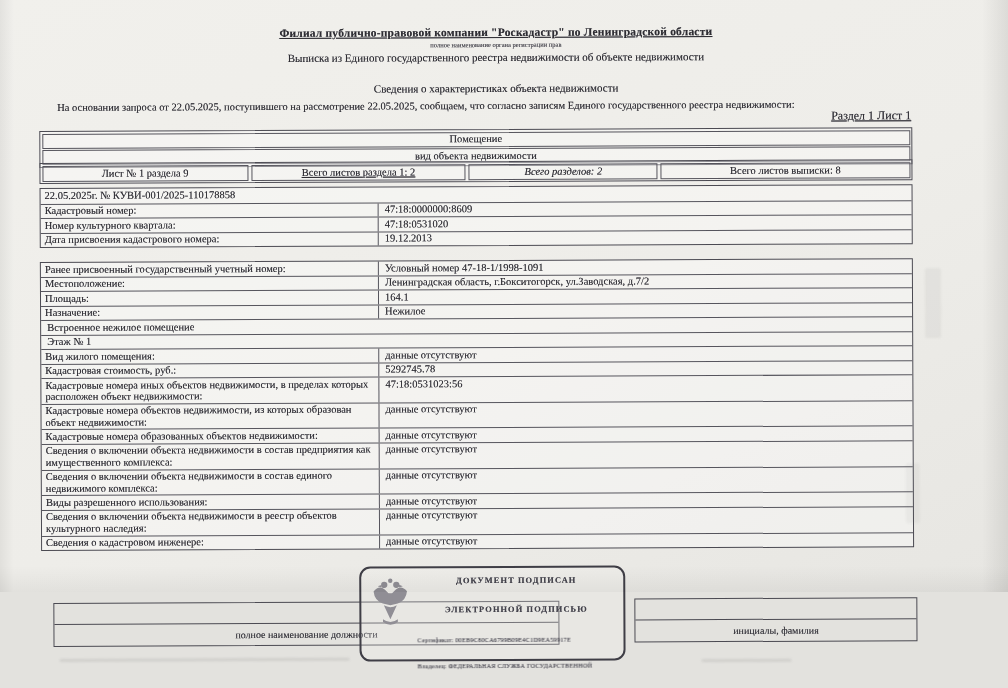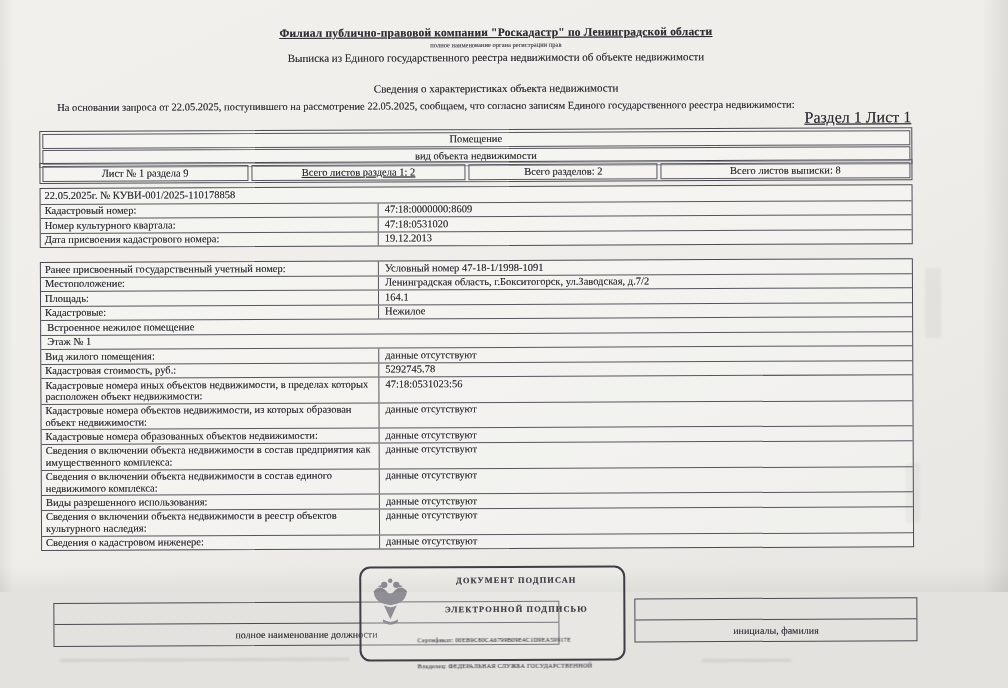--- a/index.html
+++ b/index.html
@@ -15,30 +15,30 @@
   .edge-l{position:absolute;left:0;top:0;width:14px;height:100%;
           background:linear-gradient(to right,rgba(0,0,0,.06),rgba(0,0,0,0));}
   .smudge{position:absolute;background:rgba(110,110,115,.16);filter:blur(1.2px);border-radius:2px;}
 
   .ctr{position:absolute;left:0;right:14px;text-align:center;}
   .org{top:26px;font-size:11.5px;font-weight:600;text-decoration:underline;letter-spacing:.2px;}
   .orgsub{top:41px;font-size:6.5px;color:#4a4950;}
   .doctitle{top:51px;font-size:11px;}
   .secttitle{top:82px;font-size:11px;}
   .basis{position:absolute;left:58px;top:100px;width:908px;font-size:10.5px;}
-  .sectpage{position:absolute;right:96px;top:110px;font-size:16px;text-decoration:underline;}
+  .sectpage{position:absolute;right:96px;top:110px;font-size:12px;text-decoration:underline;}
 
   .tbl{position:absolute;left:40px;width:873px;border:1.6px solid #4b4a52;box-sizing:border-box;
        background:rgba(255,255,255,.35);}
   .boxrow{border:1px solid #55545c;margin:1.5px;text-align:center;font-size:10.5px;
           line-height:1.15;padding:.5px 2px;}
   .cellrow{display:flex;margin:1.5px;gap:3px;}
   .cellrow .c{border:1px solid #55545c;text-align:center;font-size:10.5px;line-height:1.15;
               padding:1px 2px;box-sizing:border-box;}
-  .c1{width:24%;} .c2{width:25%;text-decoration:underline;} .c3{width:22%;} .c4{width:29%;}
+  .c1{width:24%;} .c2{width:25%;text-decoration:underline;} .c3{width:22%;font-style:italic;} .c4{width:29%;}
 
   .r{display:flex;min-height:13.5px;border-top:1px solid #56555d;}
   .r:first-child{border-top:none;}
   .full{display:block;font-size:10.5px;line-height:1.13;padding:.5px 4px;border-top:none;}
   .lbl{width:338px;border-right:1px solid #56555d;font-size:10.5px;line-height:1.13;
        padding:.5px 4px;box-sizing:border-box;}
   .val{flex:1;font-size:10.5px;line-height:1.13;padding:.5px 6px;}
 
   .sig{position:absolute;border:1.3px solid #4b4a52;box-sizing:border-box;}
   .sig .row1{height:20px;border-bottom:1.2px solid #4b4a52;}
@@ -107,21 +107,21 @@
       </div>
       <div class="r">
         <div class="lbl">Местоположение:</div>
         <div class="val">Ленинградская область, г.Бокситогорск, ул.Заводская, д.7/2</div>
       </div>
       <div class="r">
         <div class="lbl">Площадь:</div>
         <div class="val">164.1</div>
       </div>
       <div class="r">
-        <div class="lbl">Кадастровые:</div>
+        <div class="lbl">Назначение:</div>
         <div class="val">Нежилое</div>
       </div>
       <div class="r">
         <div class="val">Встроенное нежилое помещение</div>
       </div>
       <div class="r">
         <div class="val">Этаж № 1</div>
       </div>
       <div class="r">
         <div class="lbl">Вид жилого помещения:</div>

